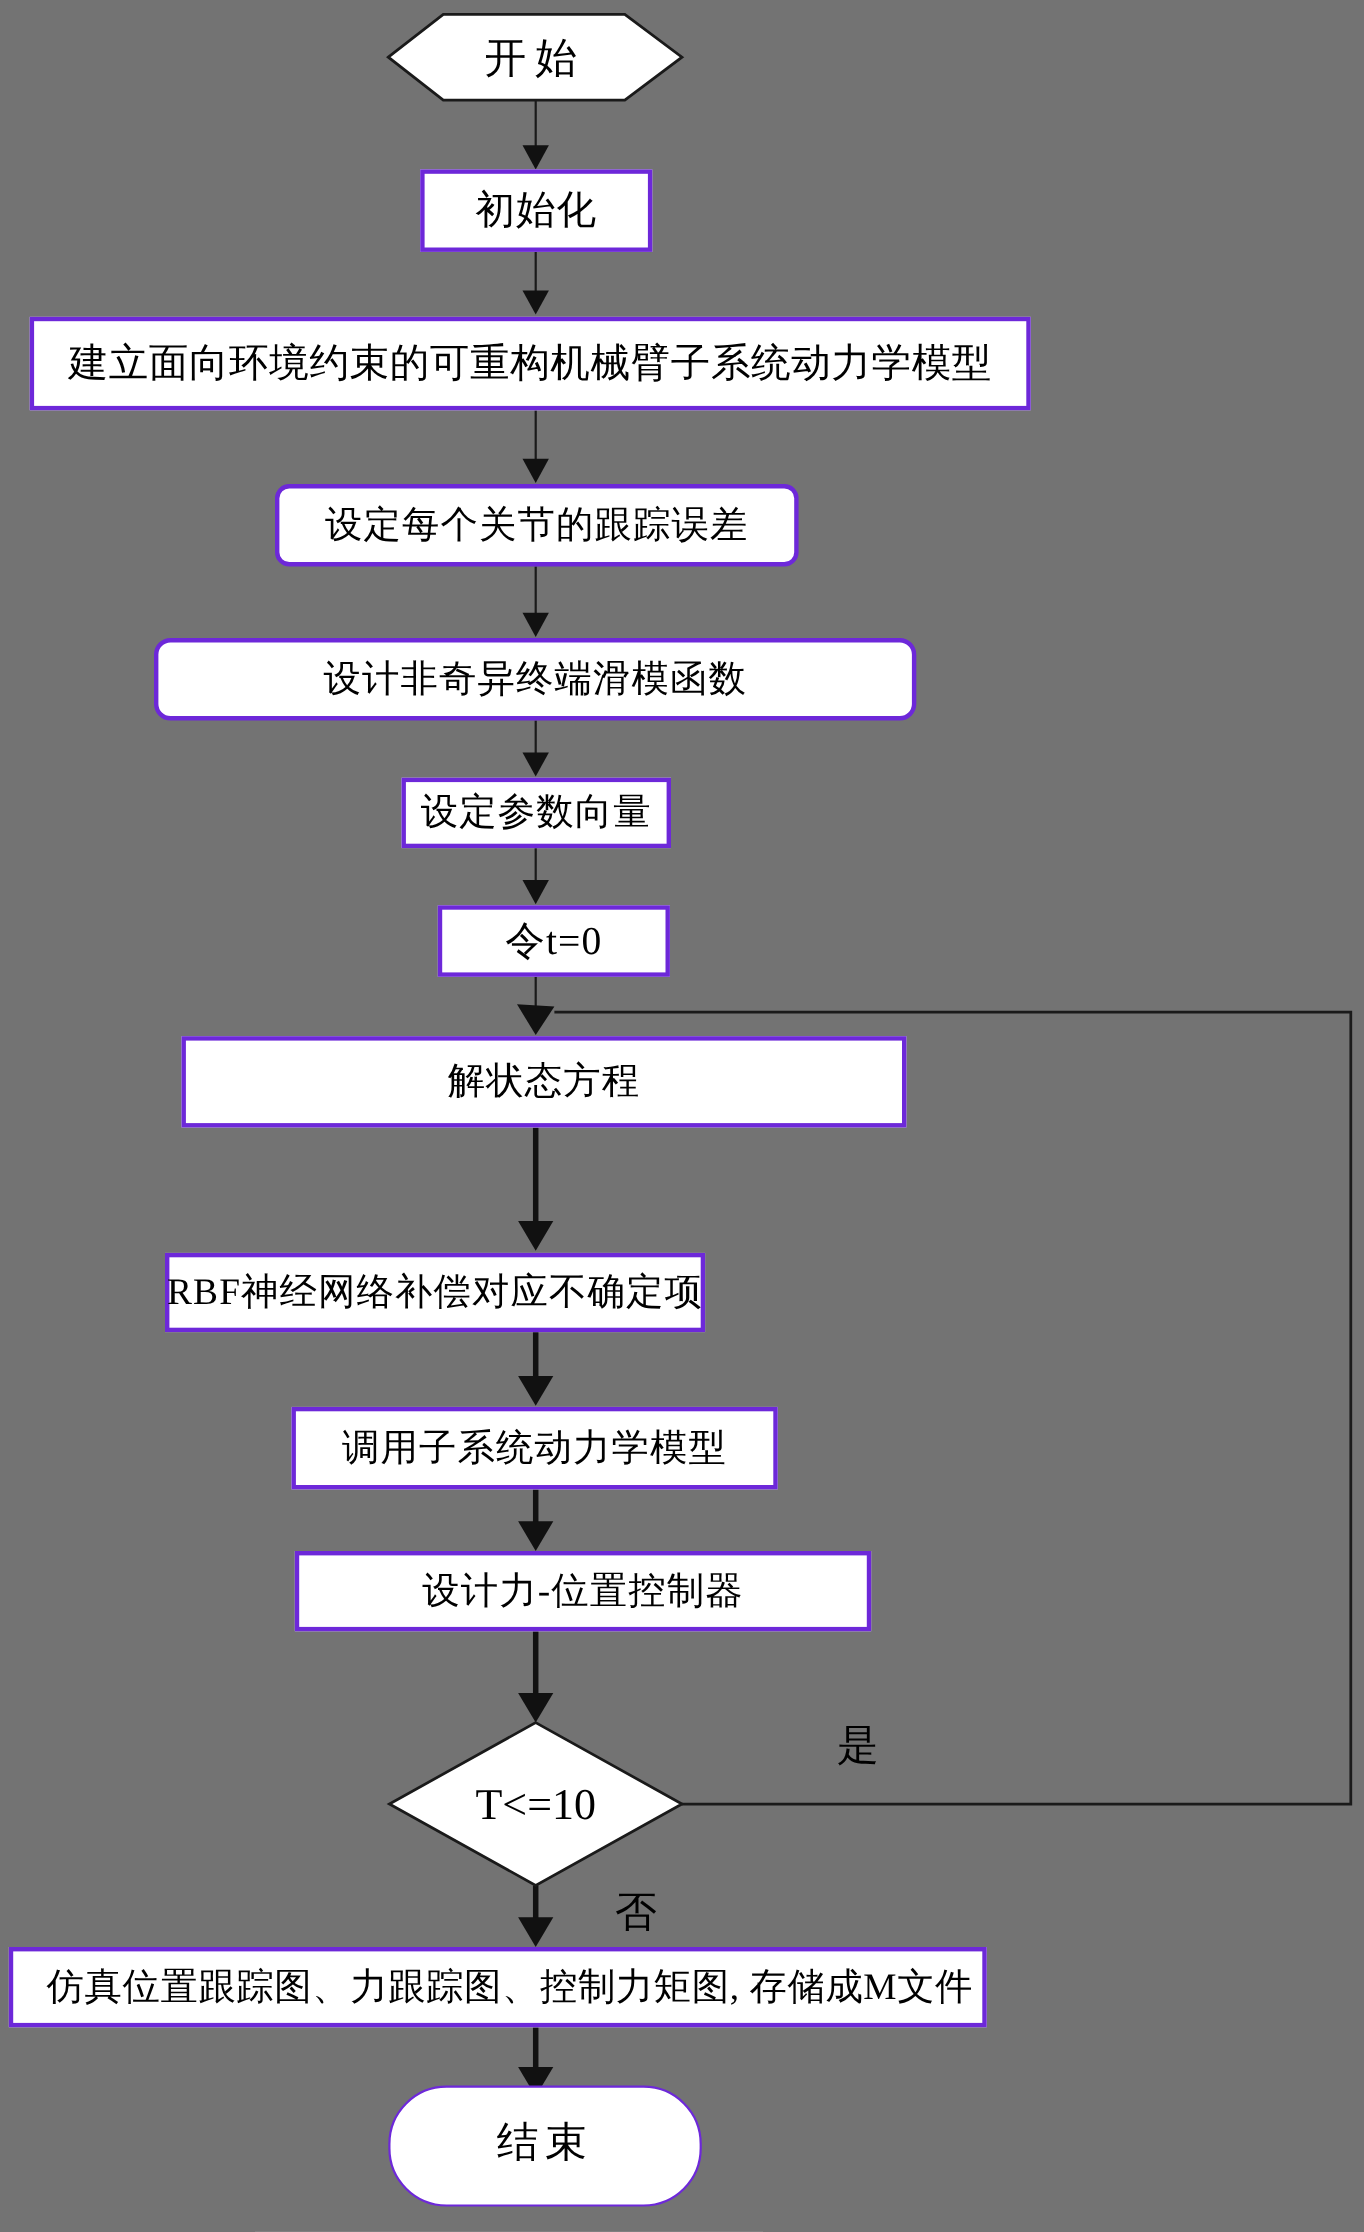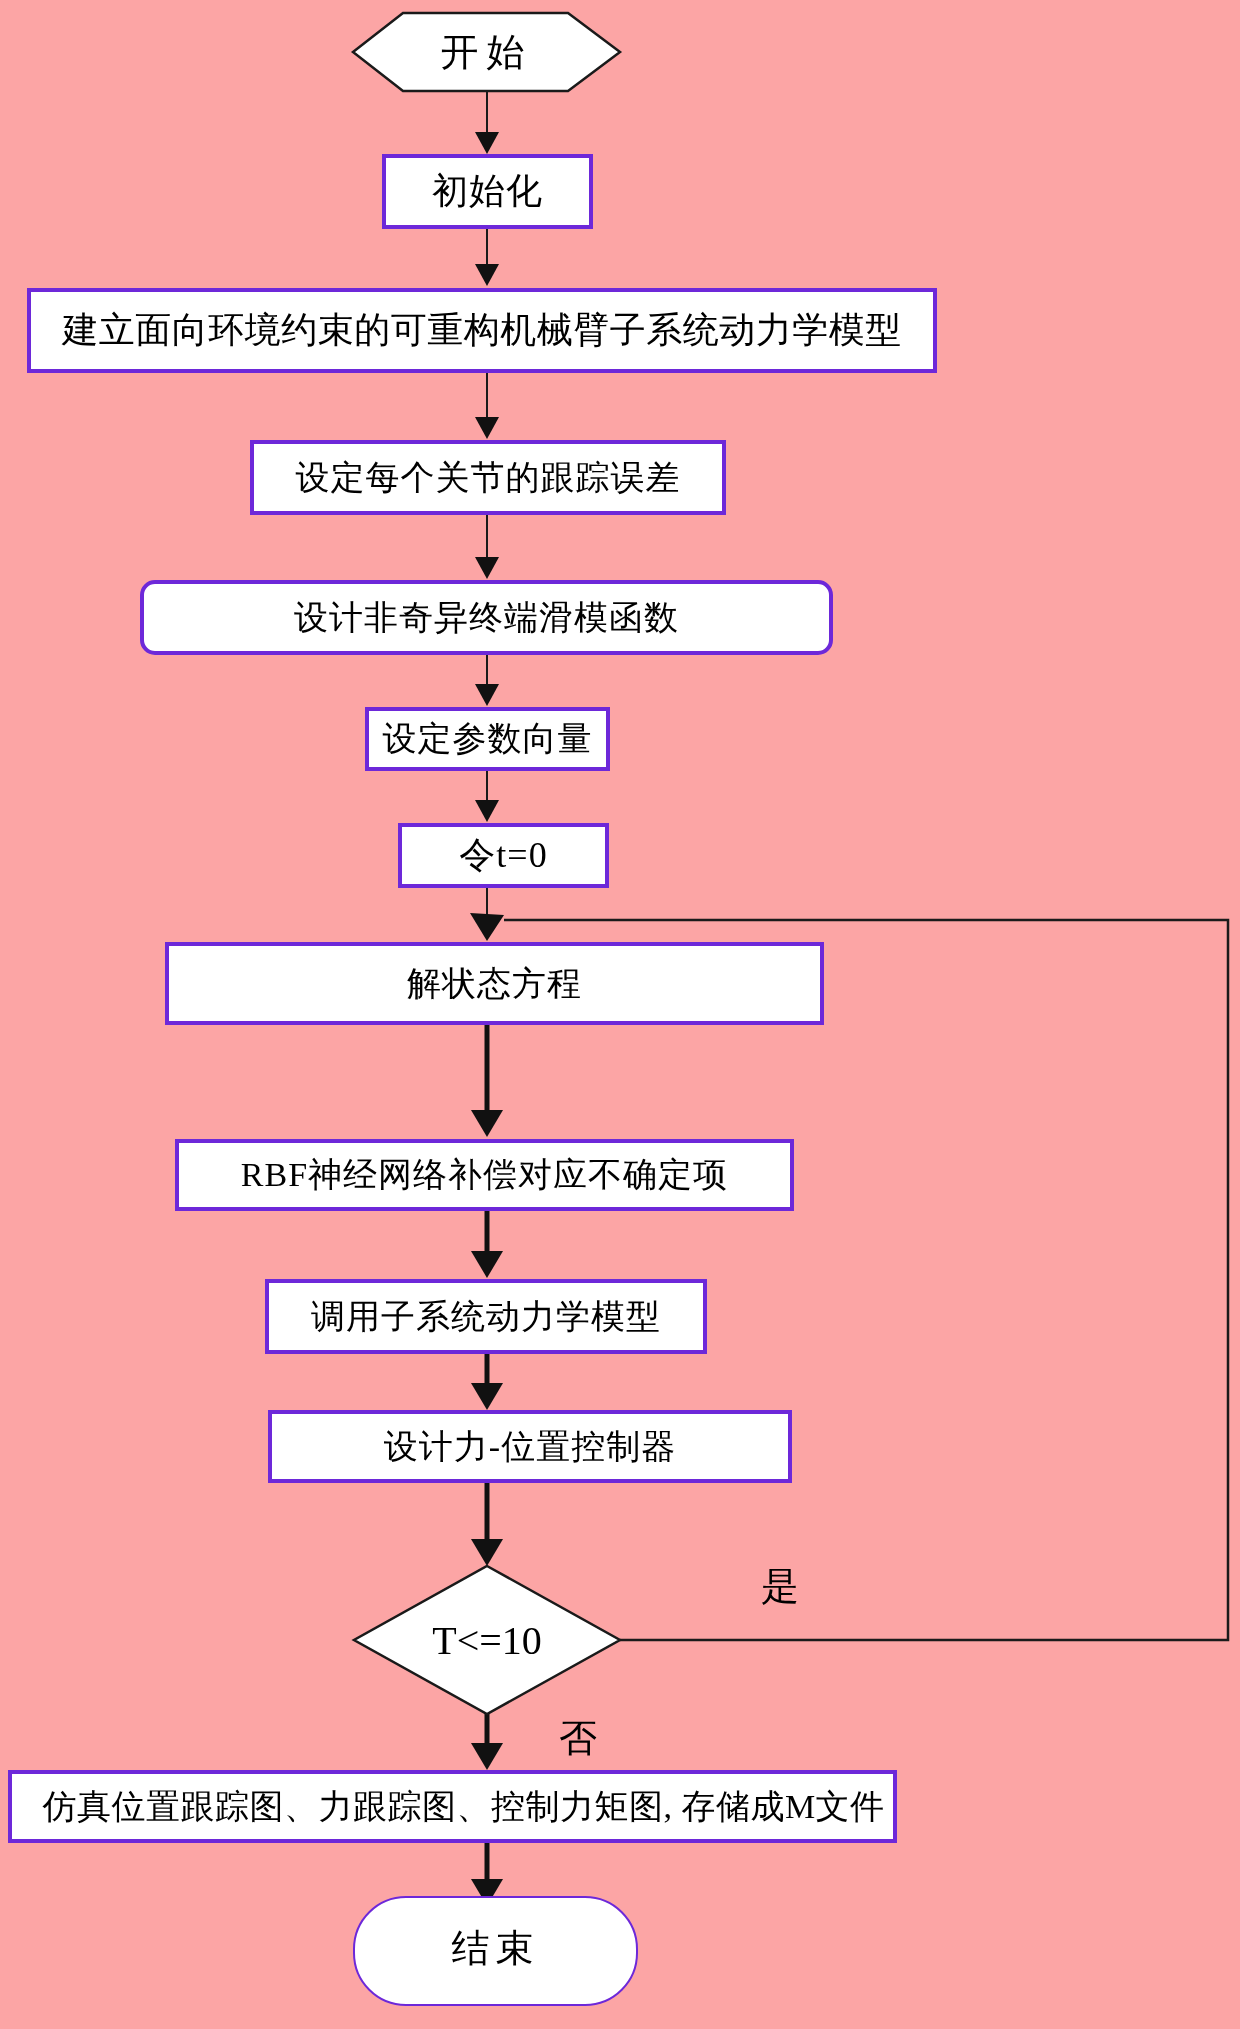--- a/index.html
+++ b/index.html
@@ -1,19 +1,19 @@
 <!DOCTYPE html>
 <html><head>
 <meta charset="utf-8">
 <style>
   html,body{margin:0;padding:0;background:#ffffff;}
   #canvas{
     position:relative;
     width:1240px;height:2029px;
-    background:#fca5a5;
+    background:#737373;
     font-family:"Liberation Serif","DejaVu Serif",serif;
     color:#000;
     overflow:hidden;
   }
   #wires{position:absolute;left:0;top:0;width:1240px;height:2029px;}
   .fbox{
     position:absolute;
     box-sizing:border-box;
     background:#ffffff;
     border:4px solid #6d28d9;
@@ -83,31 +83,31 @@
 
     <polygon points="487,1566 620,1640 487,1714 354,1640" fill="#ffffff" stroke="#1a1a1a" stroke-width="2.5"></polygon>
   </svg>
 
   <div class="lbl" style="left:353px;top:13px;width:267px;height:78px;font-size:38px;letter-spacing:8px;">开始</div>
 
   <div class="fbox topbold" style="left:382px;top:154px;width:211px;height:75px;font-size:36px;">初始化</div>
 
   <div class="fbox" style="left:27px;top:288px;width:910px;height:85px;font-size:36px;letter-spacing:0.5px;">建立面向环境约束的可重构机械臂子系统动力学模型</div>
 
-  <div class="fbox" style="left:250px;top:440px;width:476px;height:75px;">设定每个关节的跟踪误差</div>
+  <div class="fbox" style="left:250px;top:440px;width:476px;height:75px;border-radius:13px;">设定每个关节的跟踪误差</div>
 
   <div class="fbox" style="left:140px;top:580px;width:693px;height:75px;border-radius:15px;">设计非奇异终端滑模函数</div>
 
   <div class="fbox" style="left:365px;top:707px;width:245px;height:64px;">设定参数向量</div>
 
   <div class="fbox" style="left:398px;top:823px;width:211px;height:65px;font-size:36px;">令t=0</div>
 
   <div class="fbox" style="left:165px;top:942px;width:659px;height:83px;">解状态方程</div>
 
-  <div class="fbox topbold" style="left:175px;top:1139px;width:619px;height:72px;">RBF神经网络补偿对应不确定项</div>
+  <div class="fbox topbold" style="left:150px;top:1139px;width:491px;height:72px;">RBF神经网络补偿对应不确定项</div>
 
   <div class="fbox" style="left:265px;top:1279px;width:442px;height:75px;">调用子系统动力学模型</div>
 
   <div class="fbox" style="left:268px;top:1410px;width:524px;height:73px;">设计力-位置控制器</div>
 
   <div class="lbl" style="left:354px;top:1566px;width:266px;height:148px;font-size:40px;">T&lt;=10</div>
 
   <div class="lbl" style="left:745px;top:1560px;width:70px;height:52px;font-size:38px;">是</div>
 
   <div class="lbl" style="left:543px;top:1712px;width:70px;height:52px;font-size:38px;">否</div>

